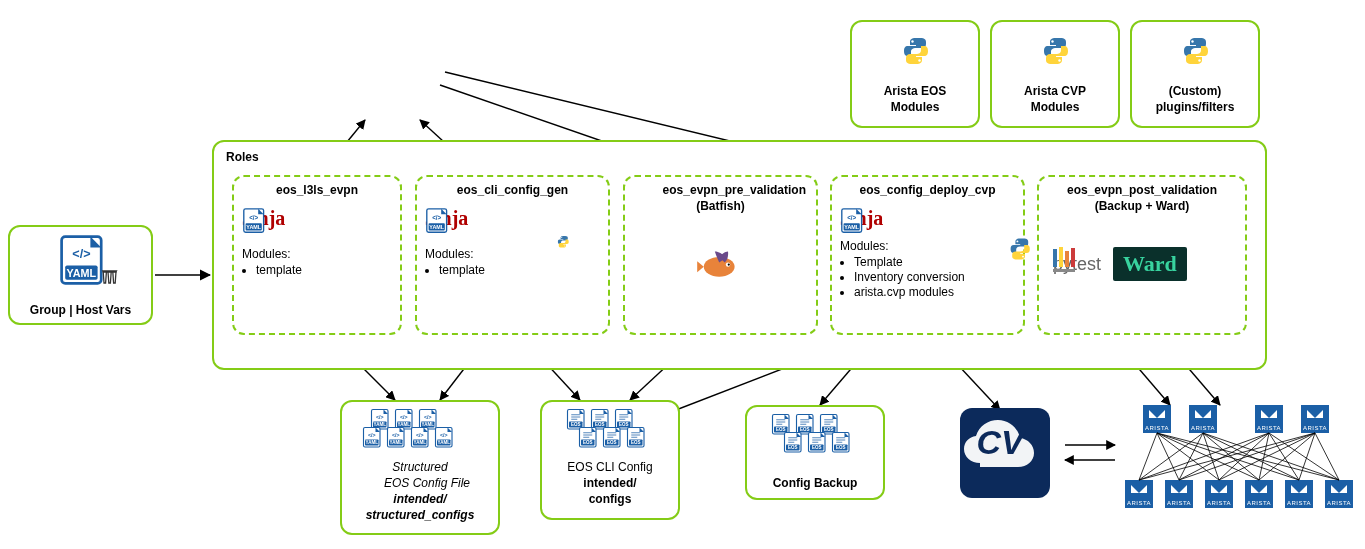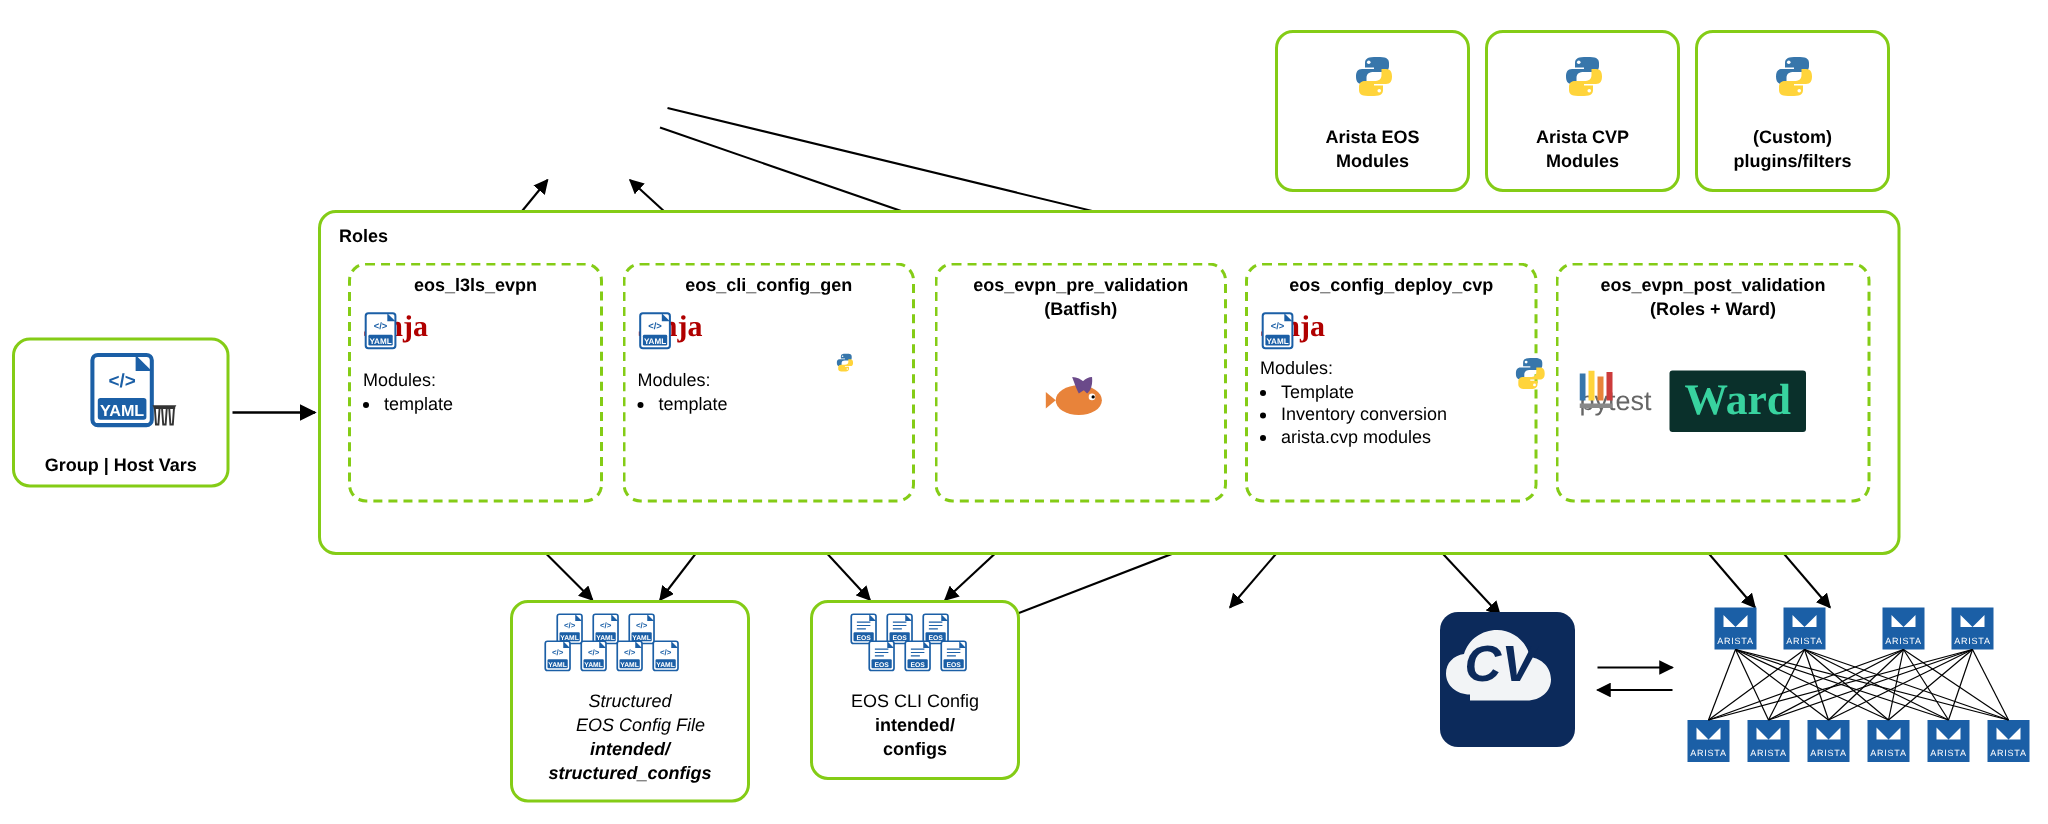--- a/index.html
+++ b/index.html
@@ -14,21 +14,21 @@
   .modules-title{font-size:12px;margin:4px 0 0 0;}
   ul.mods{margin:2px 0 0 14px;padding:0;}
   ul.mods li{font-size:12px;line-height:1.25;}
   .inner{position:absolute;left:8px;right:8px;top:30px;bottom:8px;}
   .role-title{position:absolute;top:6px;left:10px;right:10px;font-weight:700;font-size:12px;text-align:center;}
   .jinja{display:inline-flex;align-items:center;gap:4px;font-family:"Times New Roman",serif;font-weight:700;color:#b00000;font-size:20px;}
   .jinja .jsvg{width:22px;height:22px;}
   .yaml-badge{display:inline-flex;width:28px;height:22px;}
   .pyicon{display:inline-block;width:28px;height:28px;}
   .pytest-logo{display:inline-flex;align-items:center;gap:6px;font-size:18px;color:#666;}
-  .ward-logo{display:inline-flex;align-items:center;justify-content:center;background:#0a302b;color:#38d39f;font-family:Georgia,serif;font-size:29px;font-weight:700;padding:4px 10px;border-radius:2px;}
+  .ward-logo{display:inline-flex;align-items:center;justify-content:center;background:#0a302b;color:#38d39f;font-family:Georgia,serif;font-size:22px;font-weight:700;padding:4px 10px;border-radius:2px;}
   .doc-icons{position:absolute;top:8px;left:50%;transform:translateX(-50%);}
   .fileset{position:absolute;}
   .cv-logo{position:absolute;width:90px;height:90px;background:#0c2a5b;border-radius:12px;display:flex;align-items:center;justify-content:center;}
   .arista-sw{width:28px;height:28px;background:#1b5fa6;display:flex;flex-direction:column;align-items:center;justify-content:center;position:absolute;}
   .arista-sw svg{position:static;}
   .arista-sw span{color:#fff;font-size:6px;letter-spacing:0.5px;margin-top:1px;}
 </style>
 </head>
 <body>
 <div id="stage">
@@ -212,21 +212,21 @@
           </svg>
         </span>
     <div class="modules-title" style="margin-top:14px;">Modules:</div>
     <ul class="mods">
           <li>template</li>
         </ul>
   </div>
 </div>
 
 <div class="box dashed" style="left:623px;top:175px;width:195px;height:160px;">
-  <div class="role-title" style="top:6px;">eos_evpn_pre_validation</div>
+  <div class="role-title" style="top:6px;text-align:right;">eos_evpn_pre_validation</div>
   <div class="role-title" style="top:22px;">(Batfish)</div>
   <svg width="60" height="40" style="position:absolute;left:70px;top:70px;">
         <use href="#batfish" transform="scale(1.1)"></use>
       </svg>
 </div>
 
 <div class="box dashed" style="left:830px;top:175px;width:195px;height:160px;">
   <div class="role-title">eos_config_deploy_cvp</div>
   <div class="inner">
     <span class="jinja"><svg class="jsvg">
@@ -246,21 +246,21 @@
     <ul class="mods">
       <li>Template</li>
       <li>Inventory conversion</li>
       <li>arista.cvp modules</li>
     </ul>
   </div>
 </div>
 
 <div class="box dashed" style="left:1037px;top:175px;width:210px;height:160px;">
   <div class="role-title" style="top:6px;">eos_evpn_post_validation</div>
-  <div class="role-title" style="top:22px;">(Roles + Ward)</div>
+  <div class="role-title" style="top:22px;">(Backup + Ward)</div>
   <div style="position:absolute;left:14px;top:70px;display:flex;align-items:center;gap:12px;">
     <span class="pytest-logo">
       <svg width="24" height="26">
             <use href="#pytest-bars"></use>
           </svg>
       <span>pytest</span>
     </span>
     <span class="ward-logo">
           <span>Ward</span>
         </span>
@@ -290,20 +290,31 @@
     <use href="#eos-file" transform="translate(54,0) scale(0.75)"></use>
     <use href="#eos-file" transform="translate(18,18) scale(0.75)"></use>
     <use href="#eos-file" transform="translate(42,18) scale(0.75)"></use>
     <use href="#eos-file" transform="translate(66,18) scale(0.75)"></use>
   </svg>
   <div class="lbl" style="left:0;right:0;top:58px;">EOS CLI Config</div>
   <div class="lbl bold" style="left:0;right:0;top:74px;">intended/</div>
   <div class="lbl bold" style="left:0;right:0;top:90px;">configs</div>
 </div>
 
+<div class="box" style="left:745px;top:405px;width:140px;height:95px;">
+  <svg class="fileset" width="110" height="50" style="left:18px;top:6px;">
+    <use href="#eos-file" transform="translate(6,0) scale(0.75)"></use>
+    <use href="#eos-file" transform="translate(30,0) scale(0.75)"></use>
+    <use href="#eos-file" transform="translate(54,0) scale(0.75)"></use>
+    <use href="#eos-file" transform="translate(18,18) scale(0.75)"></use>
+    <use href="#eos-file" transform="translate(42,18) scale(0.75)"></use>
+    <use href="#eos-file" transform="translate(66,18) scale(0.75)"></use>
+  </svg>
+  <div class="lbl bold" style="left:0;right:0;bottom:8px;">Config Backup</div>
+</div>
 
 <div class="cv-logo" style="left:960px;top:408px;">
   <svg width="80" height="70">
         <use href="#cloudvision"></use>
       </svg>
 </div>
 
 <div style="position:absolute;left:1125px;top:405px;width:225px;height:125px;">
 
   <div class="arista-sw" style="left:18px;top:0;">

